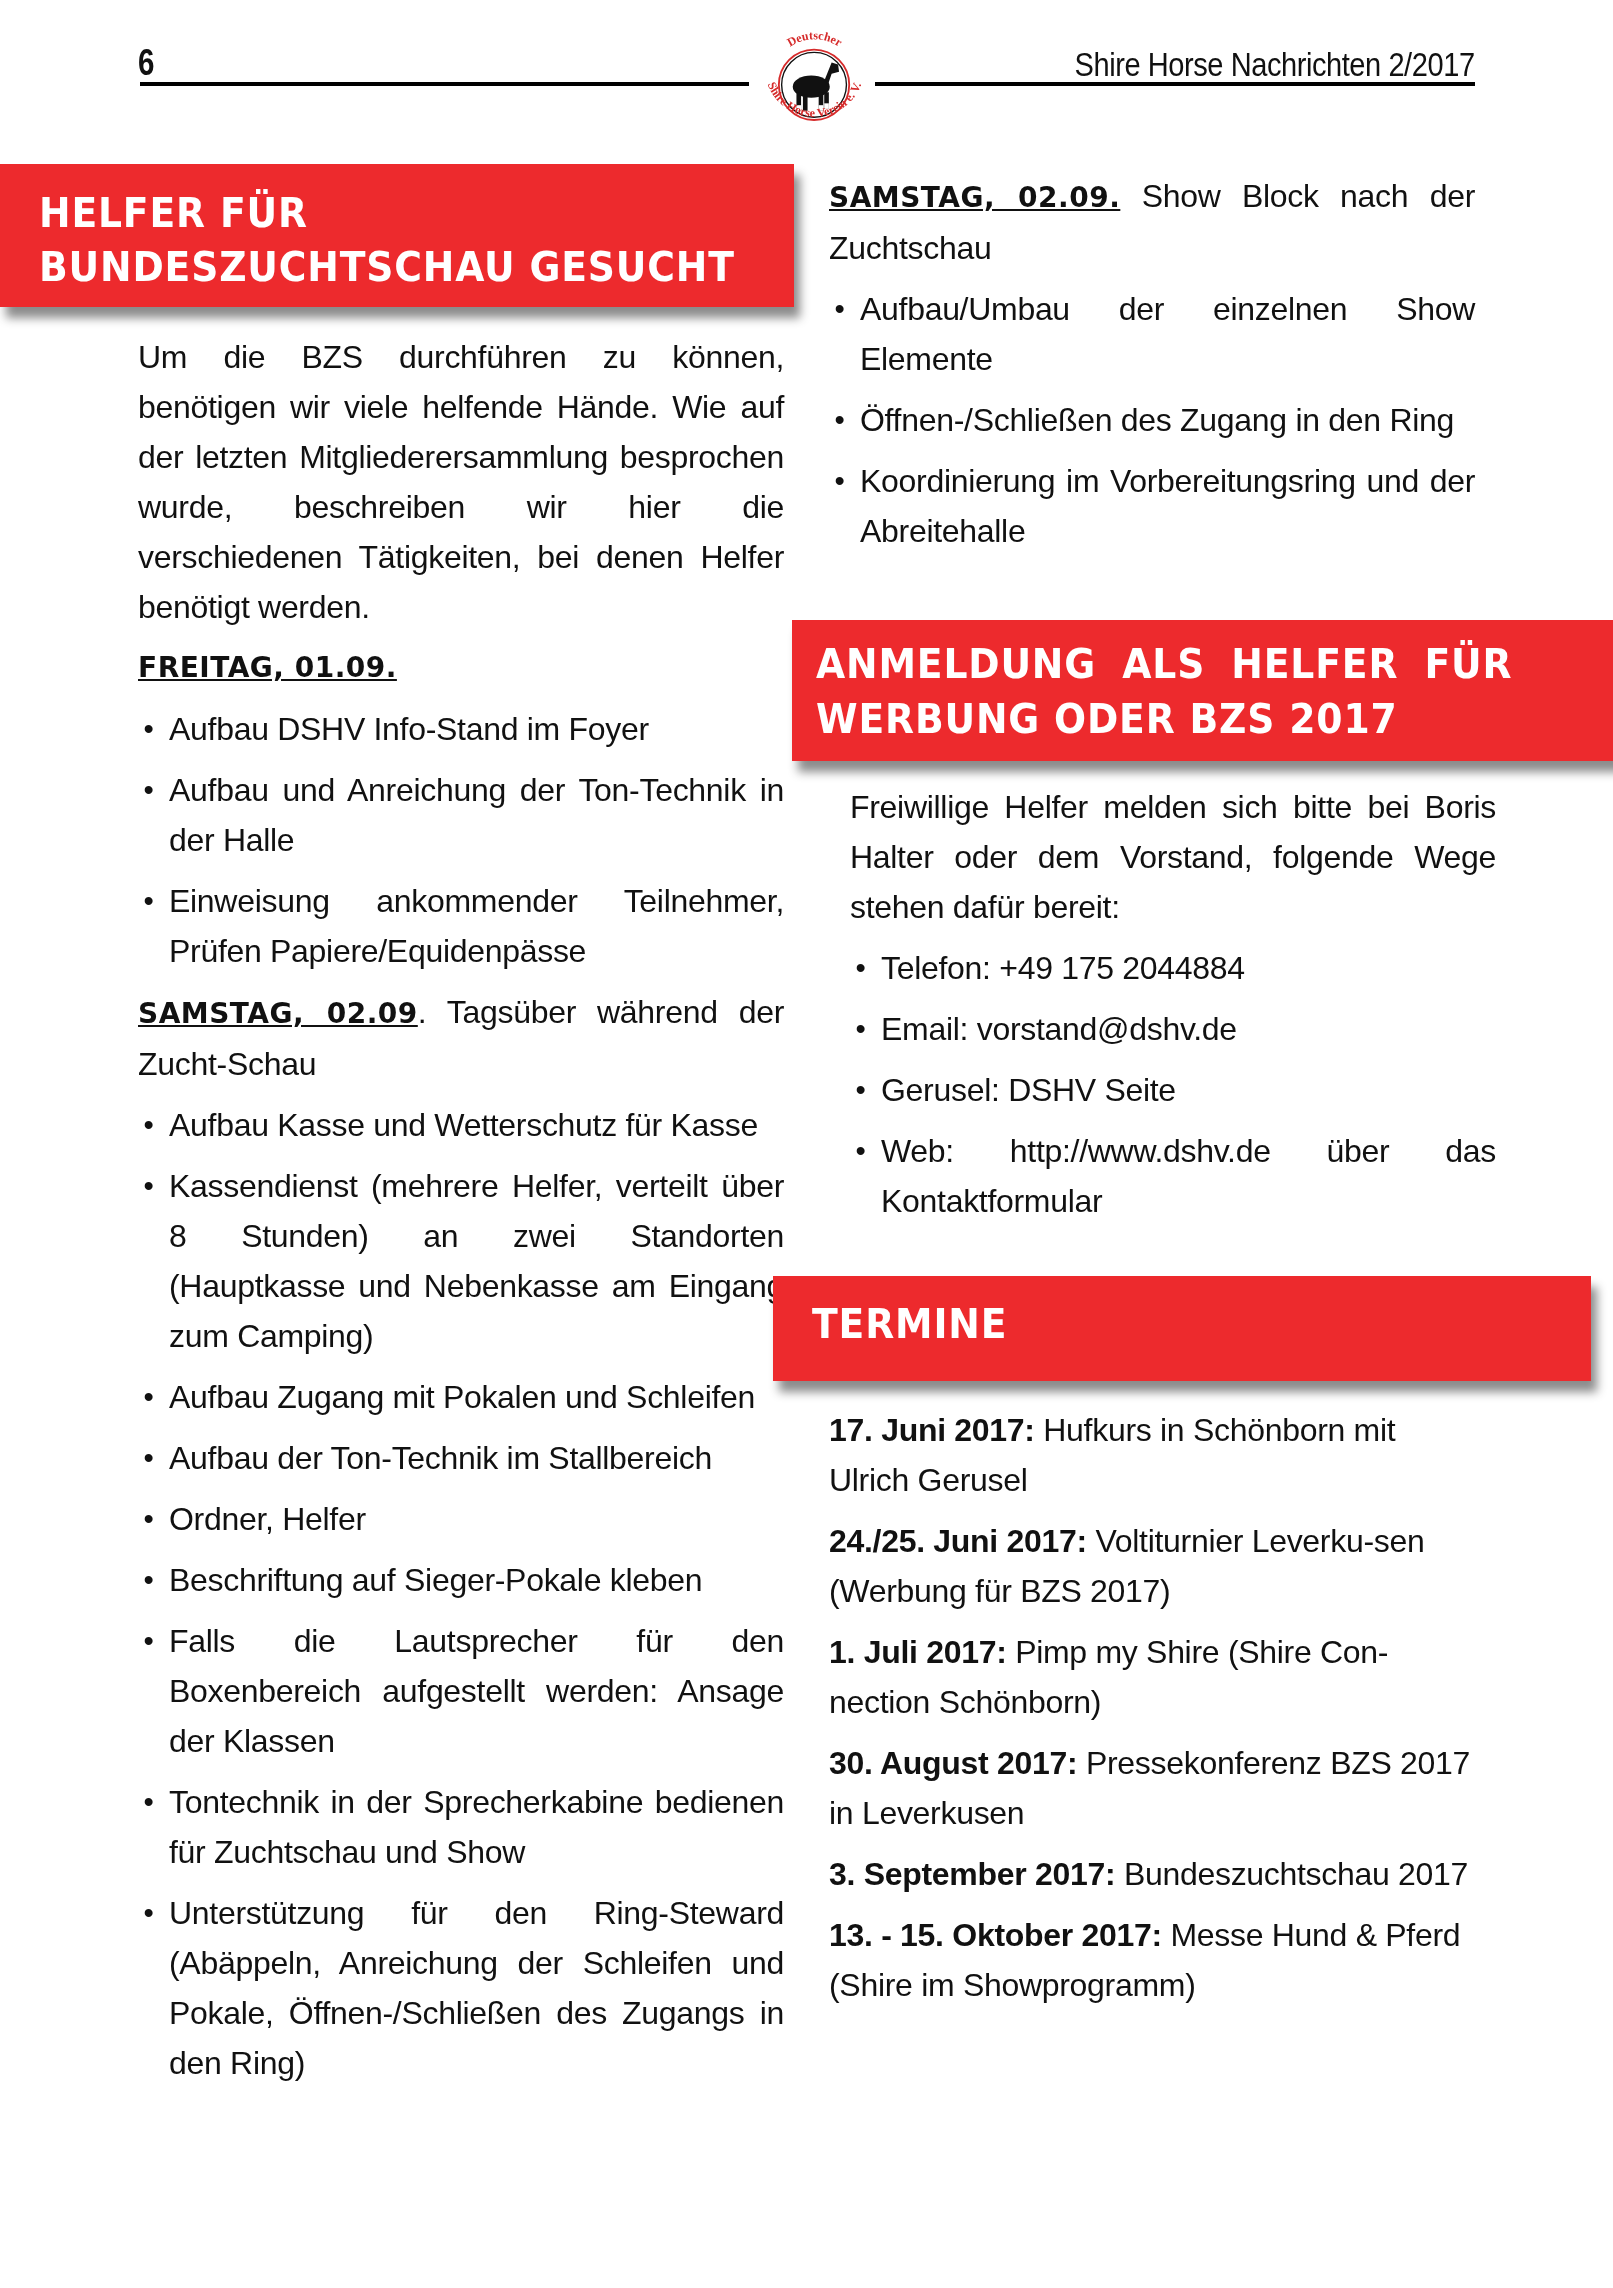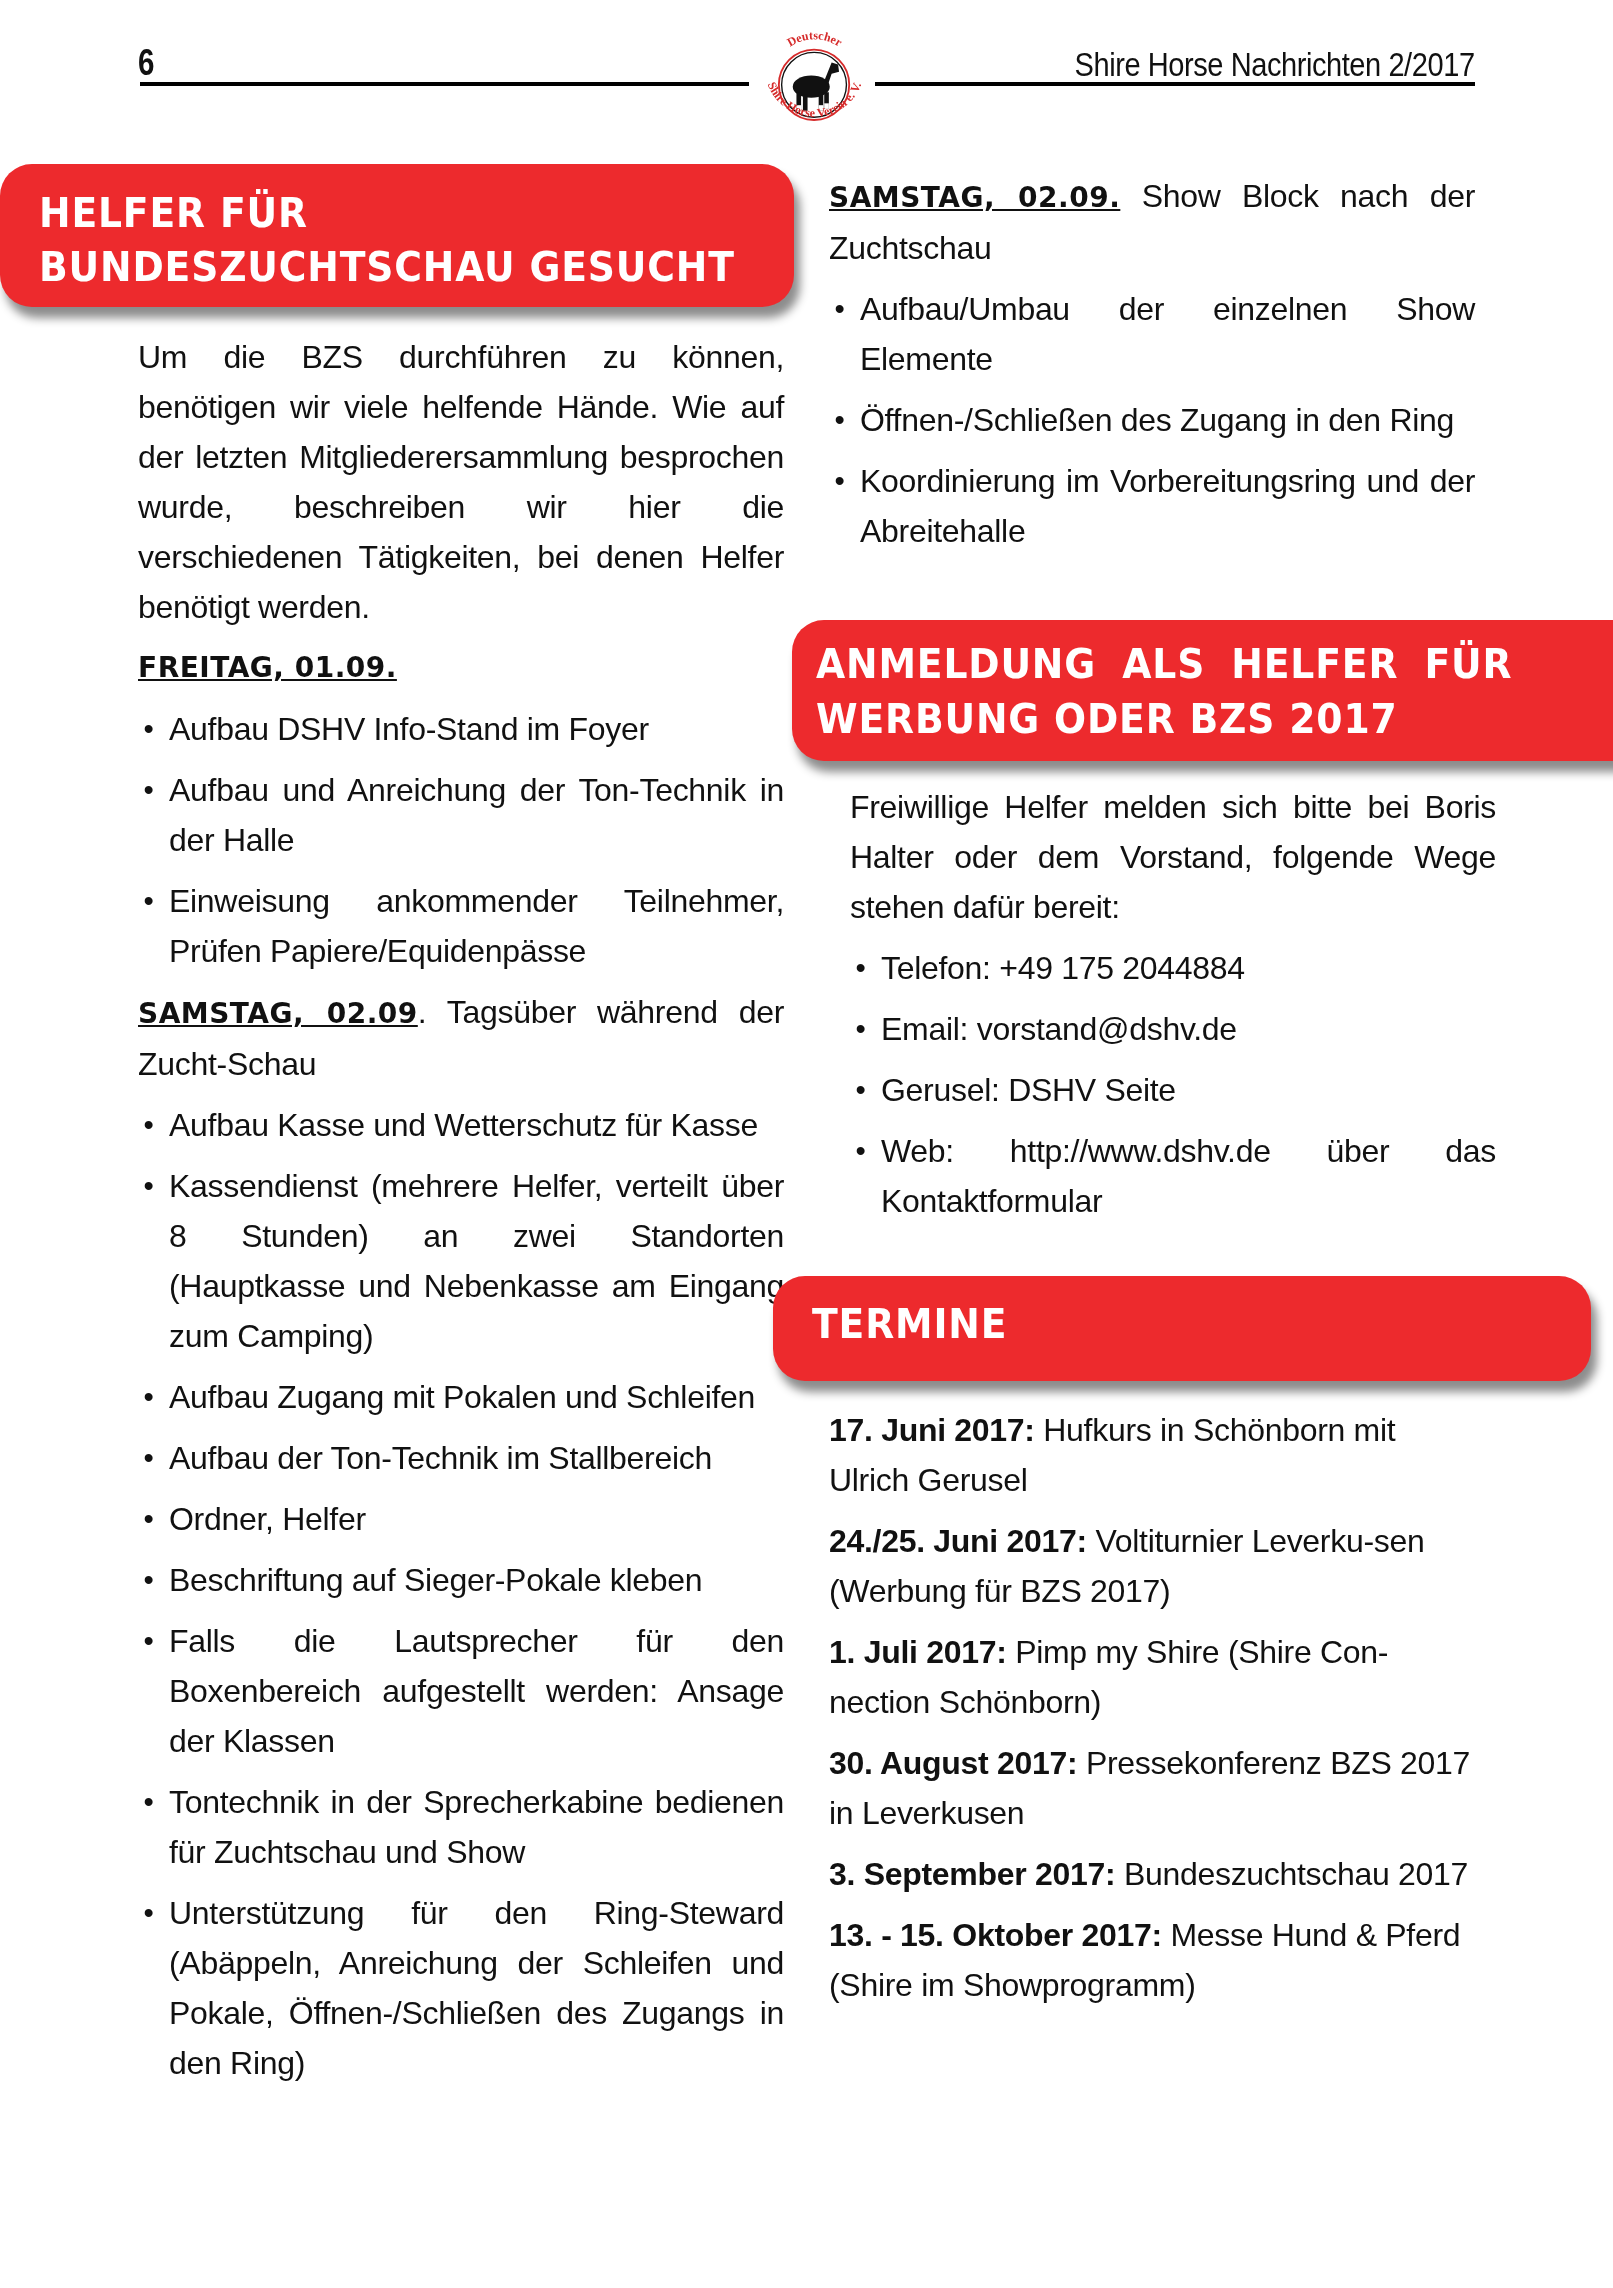--- a/index.html
+++ b/index.html
@@ -11,21 +11,21 @@
     .page-number { position: absolute; left: 138px; top: 42px; font-size: 37px; font-weight: bold;
                    font-family: "Liberation Sans", sans-serif; transform: scaleX(0.8); transform-origin: left; }
     .publication { position: absolute; right: 138px; top: 46px; font-size: 33px; font-weight: normal;
                    letter-spacing: -0.5px; transform: scaleX(0.88); transform-origin: right; }
 
     .logo { position: absolute; left: 752px; top: 20px; width: 125px; height: 125px; }
 
     .banner { position: absolute; background: #ed2a2d; color: #fff;
               box-shadow: 5.5px 11px 9.2px rgba(0,0,0,0.45);
               font-family: "DejaVu Sans", sans-serif; font-weight: bold; text-transform: uppercase;
-              letter-spacing: 0.9px; border-radius: 32px; }
+              letter-spacing: 0.9px; }
     .banner-1 { left: 0; top: 164px; width: 794px; height: 143px; }
     .banner-1 .banner-title { position: absolute; left: 39px; top: 22px; font-size: 41px; line-height: 54px;
                               transform: scaleX(0.92); transform-origin: left; width: 812px; }
     .banner-2 { left: 792px; top: 620px; width: 940px; height: 141px; padding-left: 10px; }
     .banner-2 .banner-title { position: absolute; left: 24px; top: 16.6px; font-size: 41px; line-height: 55px;
                               width: 757px; text-align: justify; text-align-last: left;
                               transform: scaleX(0.92); transform-origin: left; }
     .banner-3 { left: 773px; top: 1276px; width: 808px; height: 105px; padding-left: 10px; }
     .banner-3 .banner-title { position: absolute; left: 39px; top: 22px; font-size: 41px; line-height: 52px;
                               transform: scaleX(0.92); transform-origin: left; }

